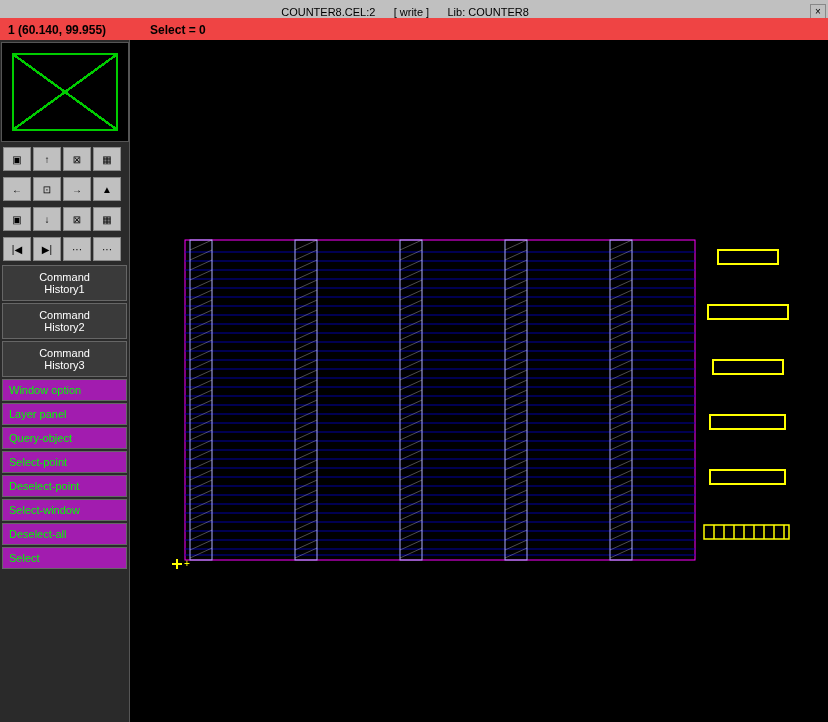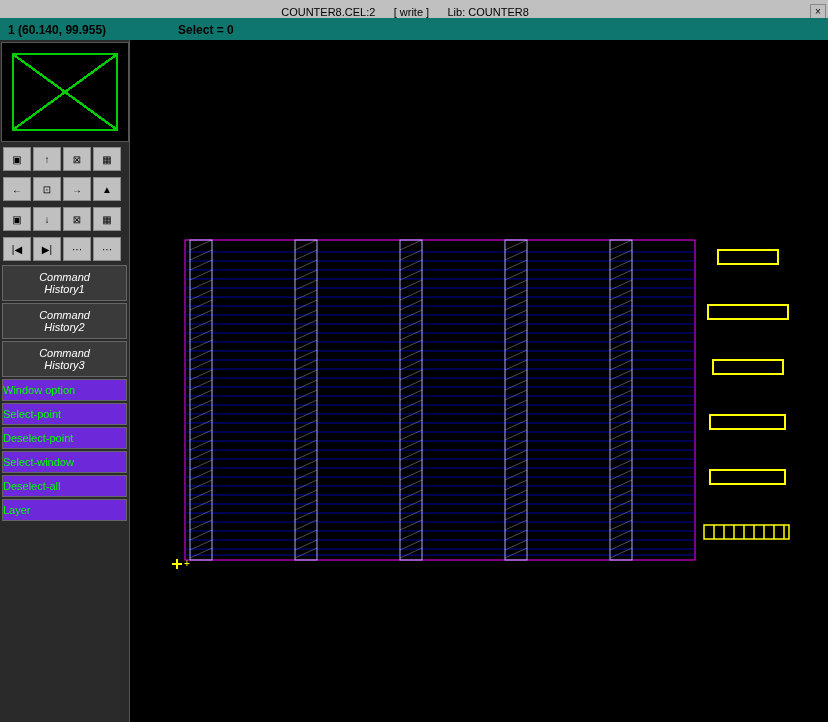--- a/index.html
+++ b/index.html
@@ -40,33 +40,33 @@
       font-size: 10px;
       cursor: pointer;
       margin-right: 2px;
     }
 
     
     #status-bar {
       position: absolute;
       top: 18px; left: 0; right: 0;
       height: 24px;
-      background: #0f766e;
+      background: #ef4444;
       display: flex;
       align-items: center;
       padding: 0 8px;
       font-size: 12px;
       color: #000;
       font-weight: bold;
     }
     #status-bar .coord {
       margin-right: 40px;
     }
     #status-bar .select-info {
-      margin-left: 32px;
+      margin-left: 4px;
     }
 
     
     #left-panel {
       position: absolute;
       top: 40px;
       left: 0;
       width: 130px;
       bottom: 0;
       background: #2a2a2a;
@@ -123,30 +123,29 @@
     .cmd-btn {
       background: #3a3a3a;
       border: 1px solid #666;
       color: #fff;
       font-size: 11px;
       padding: 5px 4px;
       margin: 1px 2px;
       cursor: pointer;
       text-align: center;
       flex-shrink: 0;
-      font-style: italic;
     }
 
     
     .menu-item {
-      background: #6d28d9;
+      background: #a21caf;
       border: 1px solid #666;
       color: #00ff00;
       font-size: 11px;
-      padding: 4px 0;
+      padding: 4px 6px;
       margin: 1px 2px;
       cursor: pointer;
       flex-shrink: 0;
     }
 
     
     #main-canvas {
       position: absolute;
       top: 40px;
       left: 130px;
@@ -218,25 +217,27 @@
   </div>
 
   <div class="cmd-btn" style="white-space: pre-line;">Command
 History1</div>
   <div class="cmd-btn" style="white-space: pre-line;">Command
 History2</div>
   <div class="cmd-btn" style="white-space: pre-line;">Command
 History3</div>
 
   <div class="menu-item">Window option</div>
+  <div class="menu-item">Layer panel</div>
+  <div class="menu-item">Query-object</div>
   <div class="menu-item">Select-point</div>
   <div class="menu-item">Deselect-point</div>
   <div class="menu-item">Select-window</div>
   <div class="menu-item">Deselect-all</div>
-  <div class="menu-item">Layer</div>
+  <div class="menu-item">Select</div>
 </div>
 
 <div id="main-canvas">
 
   <svg id="circuit-svg" style="position:absolute;top:0;left:0;width:100%;height:100%;">
 
     <rect x="55" y="200" width="510" height="320" fill="none" stroke="#ff00ff" stroke-width="1"></rect>
 
     <g stroke="#0000cc" stroke-width="0.8">
 

